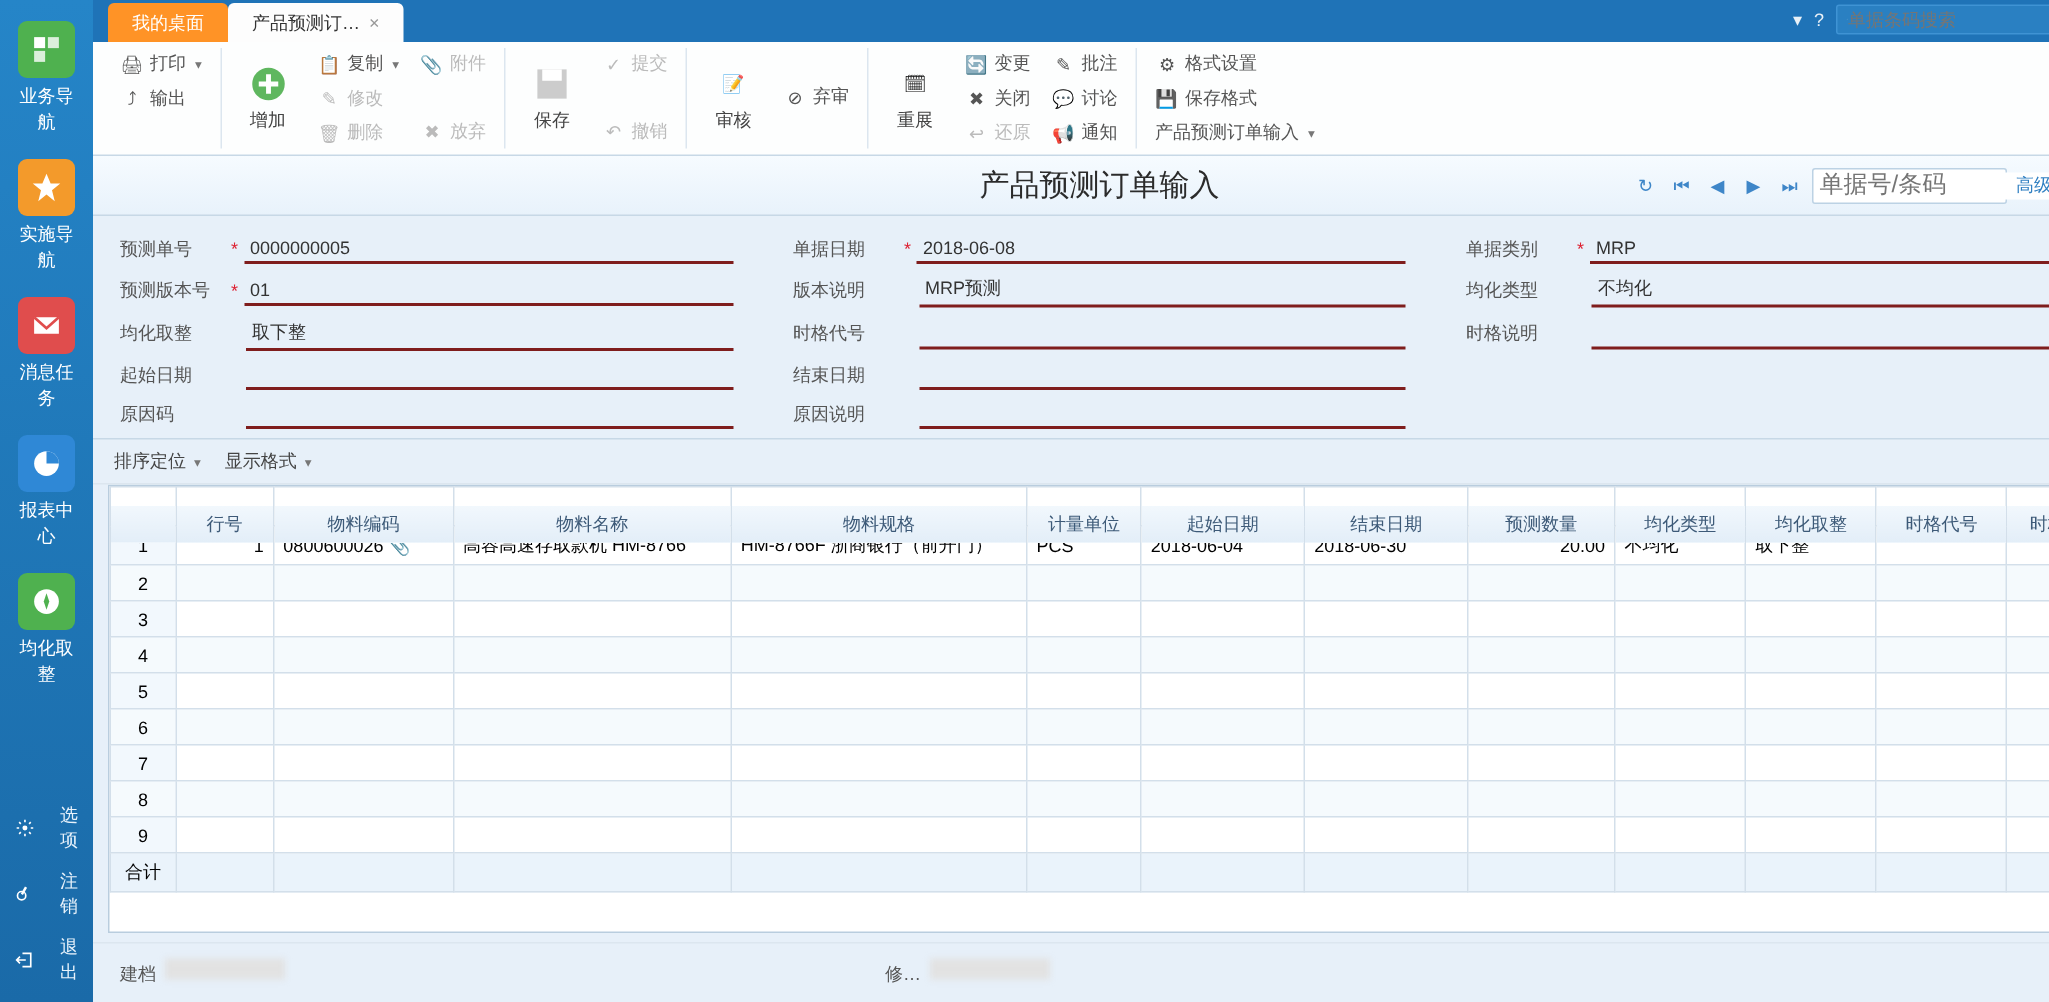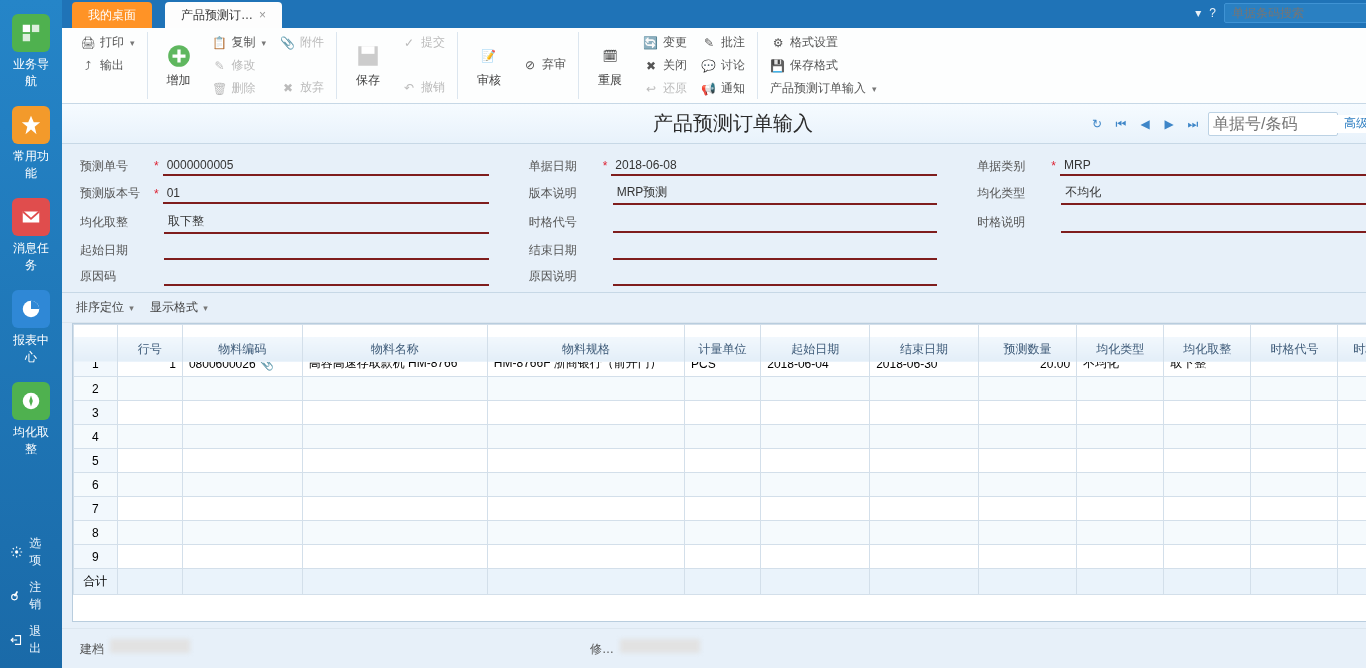--- a/index.html
+++ b/index.html
@@ -4,30 +4,30 @@
 <style>
 * { margin: 0; padding: 0; box-sizing: border-box; font-family: "Microsoft YaHei", Arial, sans-serif; font-size: 12px; }
 html, body { width: 1366px; height: 668px; overflow: hidden; background: #f0f0f0; }
 .app { display: flex; width: 100%; height: 100%; }
 
 
 .sidebar { width: 78px; background: linear-gradient(#2585c8, #1a6aa8); display: flex; flex-direction: column; align-items: center; padding-top: 8px; color: #fff; }
 .sidebar-item { width: 100%; text-align: center; padding: 6px 12px 10px; cursor: pointer; }
 .sidebar-icon { width: 38px; height: 38px; margin: 0 auto 4px; border-radius: 6px; display: flex; align-items: center; justify-content: center; }
 .sidebar-label { font-size: 12px; color: #fff; }
-.sidebar-footer { margin-top: auto; width: 100%; padding-bottom: 6px; }
+.sidebar-footer { margin-top: auto; width: 100%; padding-bottom: 6px; text-align: right; }
 .sidebar-footer-item { display: flex; align-items: center; padding: 5px 10px; color: #e8f2fb; cursor: pointer; }
 .sidebar-footer-item svg { margin-right: 6px; }
 
 
 .main { flex: 1; display: flex; flex-direction: column; background: #e7f0f9; }
 
 
 .top-tabs { height: 28px; background: #1f73b7; display: flex; align-items: flex-end; padding-left: 10px; position: relative; }
-.tab { height: 26px; line-height: 26px; padding: 0 16px; border-radius: 4px 4px 0 0; margin-right: 13px; font-size: 12px; cursor: pointer; }
+.tab { height: 26px; line-height: 26px; padding: 0 16px; border-radius: 4px 4px 0 0; margin-right: 0; font-size: 12px; cursor: pointer; }
 .tab-inactive { background: #ff9326; color: #fff; }
 .tab-active { background: #fdfdfd; color: #333; position: relative; }
 .tab-close { margin-left: 6px; color: #999; }
 .top-right { position: absolute; right: 10px; top: 3px; display: flex; align-items: center; gap: 8px; }
 .search-top { background: #2a80c2; border: 1px solid #3f93d4; border-radius: 2px; padding: 2px 6px; display: flex; align-items: center; width: 170px; }
 .search-top input { background: transparent; border: none; color: #cfe5f6; outline: none; flex: 1; font-size: 12px; }
 .help-icon { color: #fff; opacity: .9; cursor: pointer; }
 
 
 .ribbon { background: #fdfefe; border-bottom: 1px solid #c7d8e6; height: 76px; display: flex; padding: 4px 6px; }
@@ -95,21 +95,21 @@
           </svg>
         </div>
       <div class="sidebar-label">业务导航</div>
     </div>
     <div class="sidebar-item">
       <div class="sidebar-icon" style="background:#f39a2b">
           <svg width="22" height="22" viewBox="0 0 24 24">
             <polygon points="12,2 15,9 22,9 16,14 18,22 12,17 6,22 8,14 2,9 9,9" fill="#fff"></polygon>
           </svg>
         </div>
-      <div class="sidebar-label">常用功能</div>
+      <div class="sidebar-label">实施导航</div>
     </div>
     <div class="sidebar-item">
       <div class="sidebar-icon" style="background:#e04d4d">
           <svg width="22" height="22" viewBox="0 0 24 24">
             <rect x="3" y="6" width="18" height="12" fill="#fff"></rect>
             <polyline points="3,6 12,14 21,6" fill="none" stroke="#e04d4d" stroke-width="2"></polyline>
           </svg>
         </div>
       <div class="sidebar-label">消息任务</div>
     </div>

